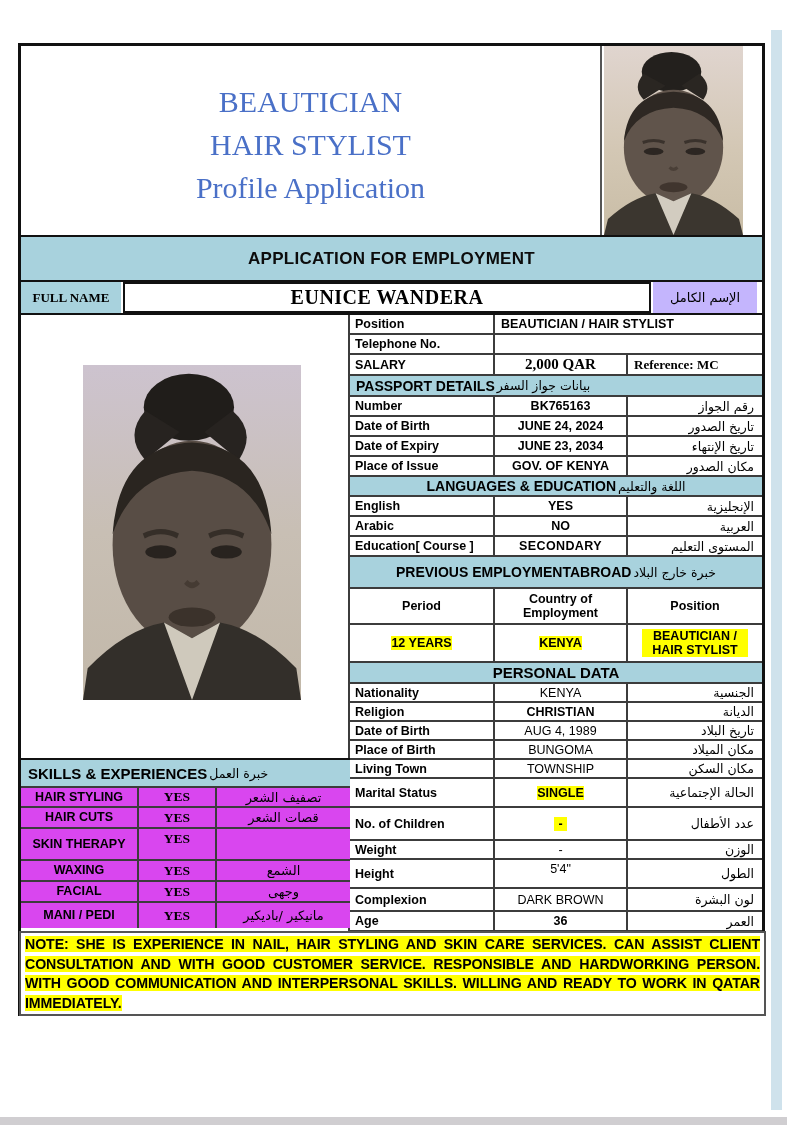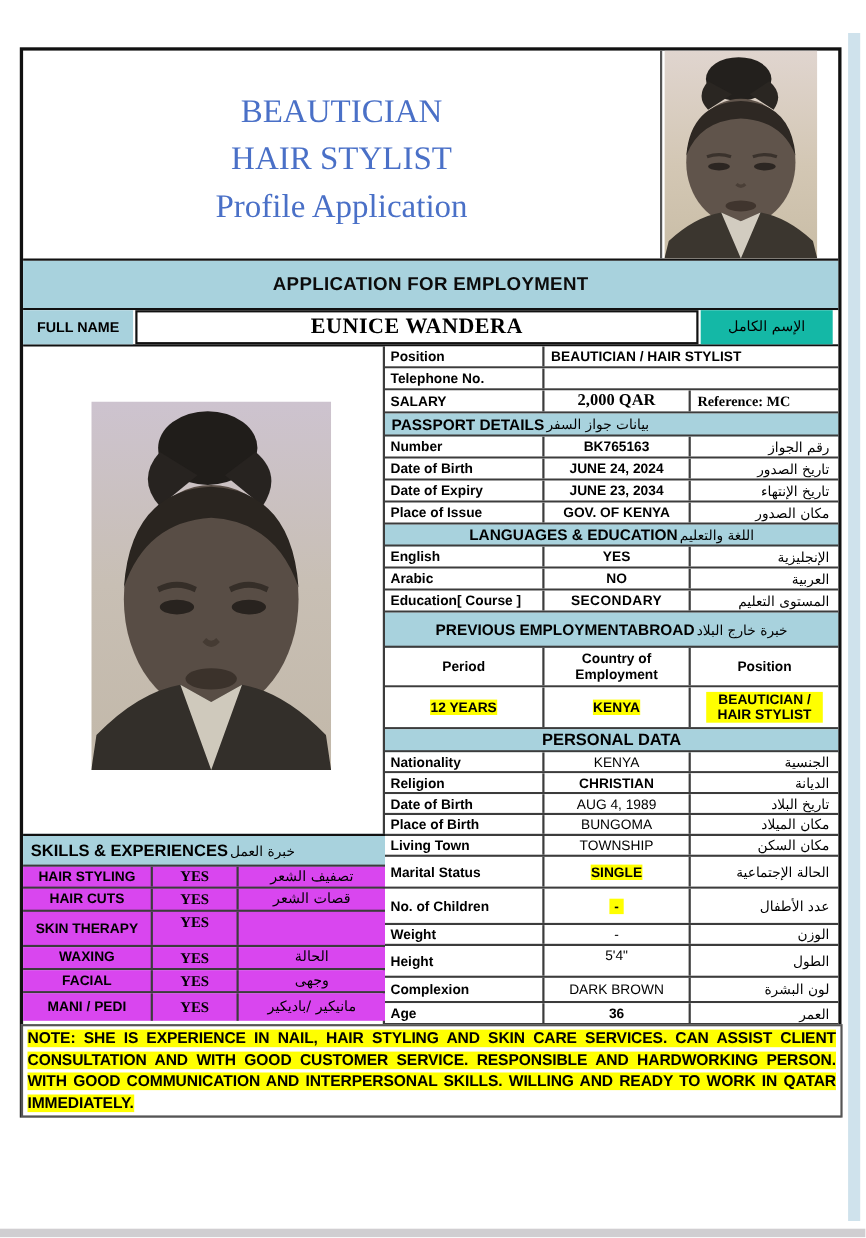--- a/index.html
+++ b/index.html
@@ -14,23 +14,23 @@
   
   .hdr { position:relative; height:191px; border-bottom:2px solid #111; }
   .title-cell { position:absolute; left:0; top:0; width:581px; height:189px; border-right:2px solid #555; text-align:center; padding-top:34px; }
   .doc-title { font-family:"Liberation Serif", serif; color:#4a70c7; font-size:30px; line-height:43px; }
   .photo-sm { position:absolute; left:583px; top:0px; width:139px; height:189px; }
   .photo-sm svg, .photo-lg svg { display:block; width:100%; height:100%; }
 
   .app-bar { height:45px; background:#a8d2dd; border-bottom:2px solid #111; display:flex; align-items:center; justify-content:center; font-weight:bold; font-size:17px; letter-spacing:.3px; color:#0c0c0c; }
 
   .fn-row { height:33px; display:flex; align-items:stretch; border-bottom:2px solid #111; background:#fff; }
-  .fn-label { width:100px; background:#a8d2dd; display:flex; align-items:center; justify-content:center; font-weight:bold; font-size:13px; }
+  .fn-label { width:100px; background:#a8d2dd; display:flex; align-items:center; justify-content:center; font-weight:bold; font-size:13px;font-family:Liberation Serif, serif; }
   .fn-value { flex:1; border:2px solid #111; margin:0 2px; display:flex; align-items:center; justify-content:center; font-family:"Liberation Serif", serif; font-weight:bold; font-size:20px; letter-spacing:.5px; }
-  .fn-ar { width:120px; margin-right:5px; background:#14b8a6; display:flex; align-items:center; justify-content:center; font-family:"DejaVu Sans", sans-serif; font-size:13px; }
+  .fn-ar { width:104px; margin-right:5px; background:#c4b5fd; display:flex; align-items:center; justify-content:center; font-family:"DejaVu Sans", sans-serif; font-size:13px; }
 
   .bodyrow { display:flex; }
   .left-col { position:relative; width:331px; border-right:2px solid #3c3c3c; height:616px; }
   .photo-lg { position:absolute; left:62px; top:50px; width:218px; height:335px; }
   .right-col { width:414px; }
 
   .rrow { display:flex; border-bottom:2px solid #3c3c3c; align-items:stretch; background:#fff; }
   .rrow .c1 { width:145px; border-right:2px solid #3c3c3c; display:flex; align-items:center; padding-left:5px; font-weight:bold; font-size:12.5px; }
   .rrow .c2 { width:133px; border-right:2px solid #3c3c3c; display:flex; align-items:center; justify-content:center; font-size:12.5px; text-align:center; }
   .rrow .c3 { flex:1; display:flex; align-items:center; justify-content:flex-end; padding-right:8px; font-family:"DejaVu Sans", sans-serif; font-size:12.5px; }
@@ -159,21 +159,21 @@
             <div class="sy">YES</div>
             <div class="sa">قصات الشعر</div>
           </div>
           <div class="srow" style="height:32px">
             <div class="sn">SKIN THERAPY</div>
             <div class="sy" style="align-items:flex-start;padding-top:2px">YES</div>
           </div>
           <div class="srow" style="height:21px">
             <div class="sn">WAXING</div>
             <div class="sy">YES</div>
-            <div class="sa">الحالة</div>
+            <div class="sa">الشمع</div>
           </div>
           <div class="srow" style="height:21px">
             <div class="sn">FACIAL</div>
             <div class="sy">YES</div>
             <div class="sa">وجهى</div>
           </div>
           <div class="srow" style="height:25px;border-bottom:none">
             <div class="sn">MANI / PEDI</div>
             <div class="sy">YES</div>
             <div class="sa">مانيكير /باديكير</div>

